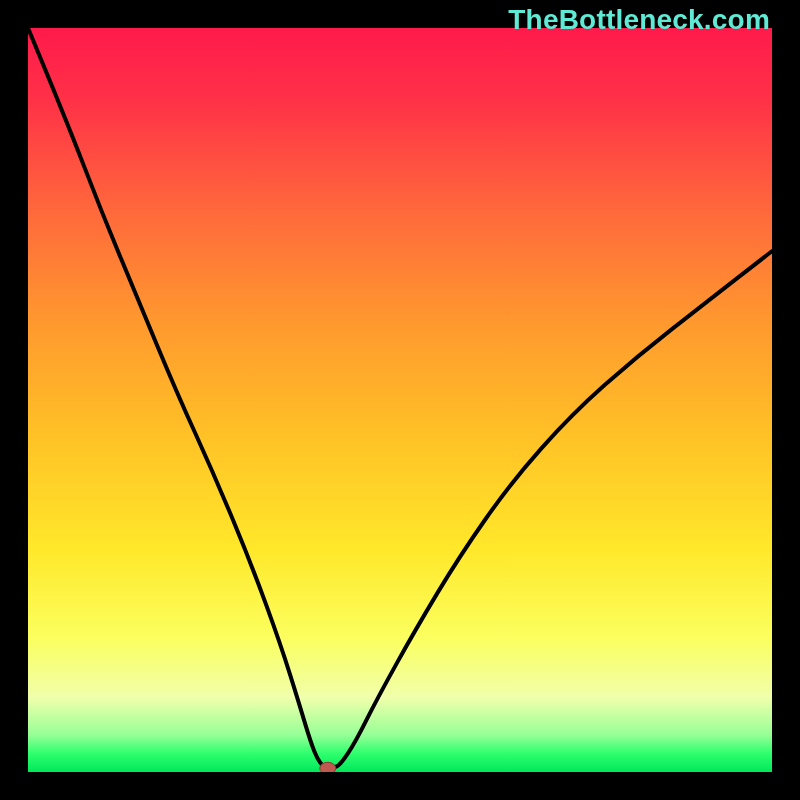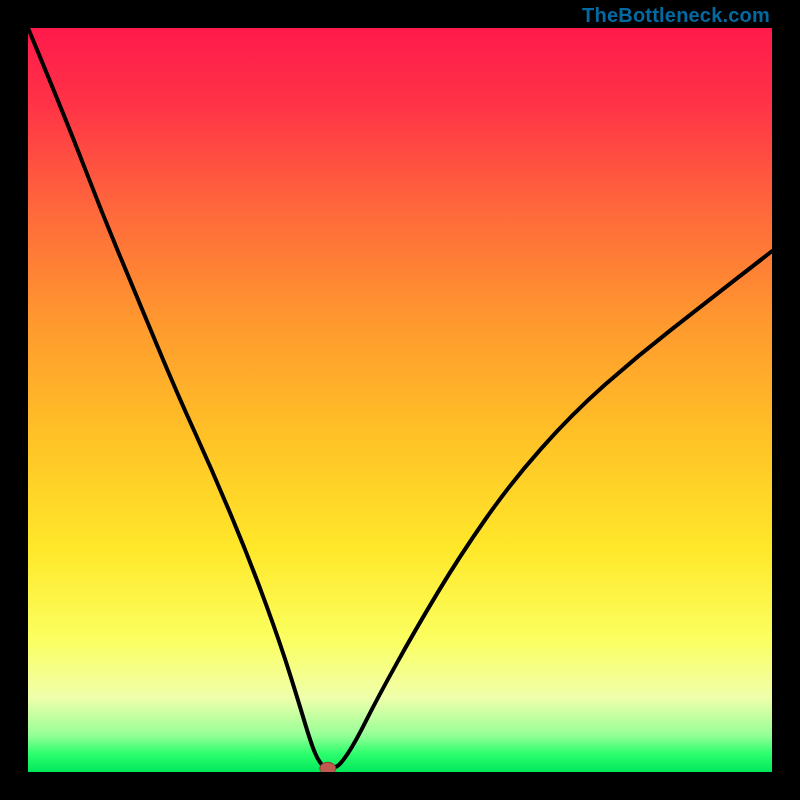--- a/index.html
+++ b/index.html
@@ -38,23 +38,23 @@
     left: 0;
     top: 0;
     width: 100%;
     height: 100%;
   }
   .watermark {
     position: absolute;
     top: 4px;
     right: 30px;
     font-family: Arial, Helvetica, sans-serif;
-    font-size: 20px;
+    font-size: 28px;
     font-weight: bold;
-    color: #0369a1;
+    color: #5eead4;
     letter-spacing: 0.2px;
   }
 </style>
 </head>
 <body>
 
 <div class="frame">
 
   <div class="plot-area">
 

